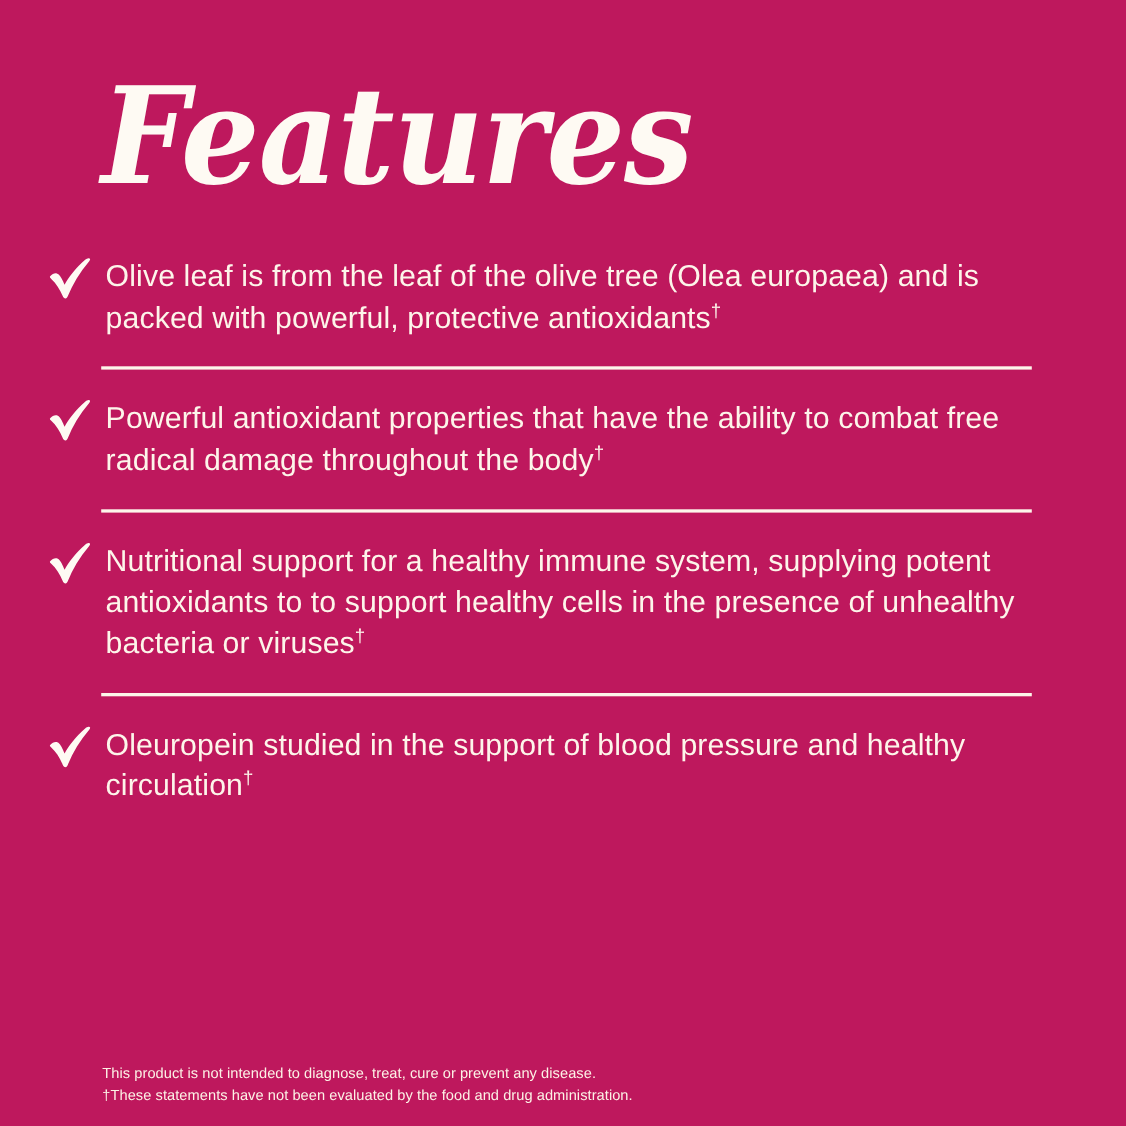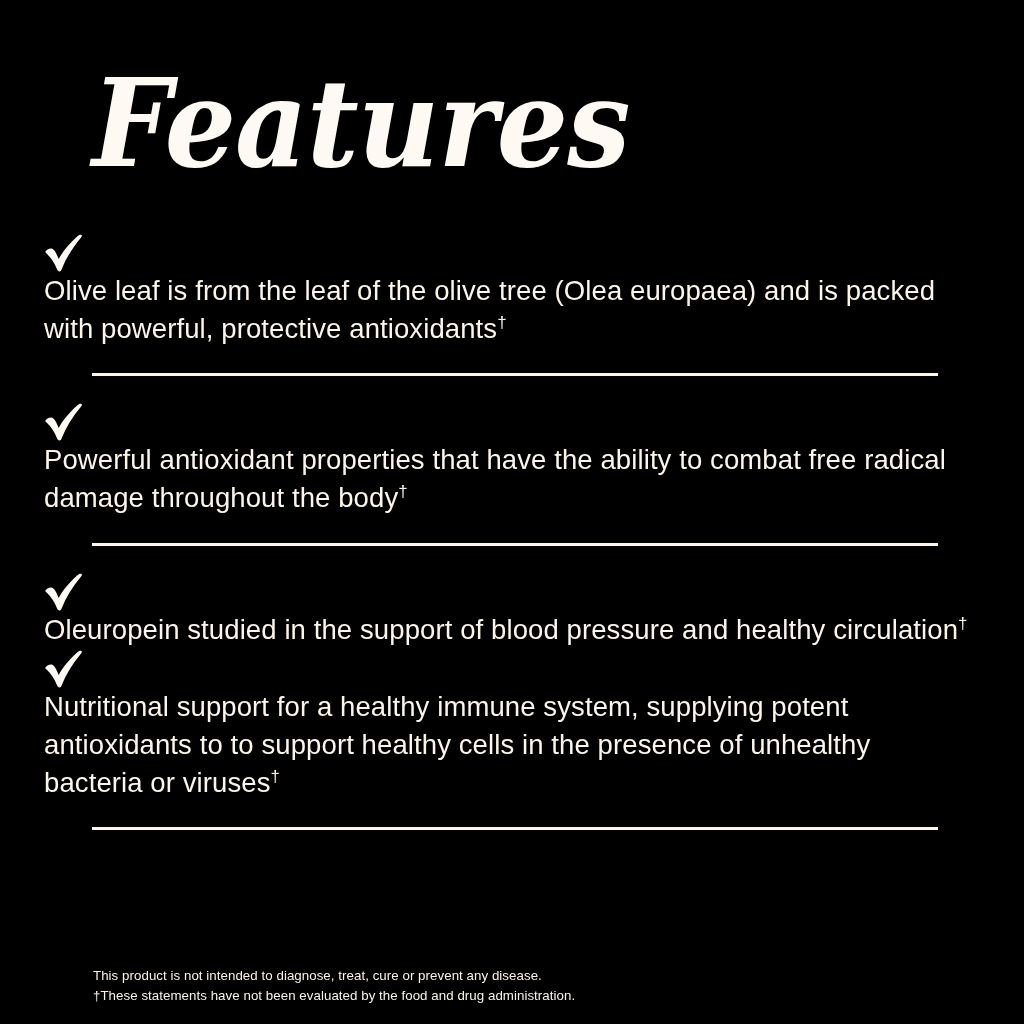--- a/index.html
+++ b/index.html
@@ -55,21 +55,20 @@
 
   .feature {
     position: relative;
     padding: 0 43px 0 0;
   }
 
   .feature-row {
     display: flex;
     align-items: flex-start;
     padding-left: 44px;
-    flex-direction: column;
   }
 
   .check-icon {
     flex: 0 0 auto;
     width: 52px;
     margin-top: 2px;
     color: #FEFAF3;
   }
 
   .check-icon svg {
@@ -111,21 +110,21 @@
     color: #FDF2E6;
     font-size: 13.3px;
     line-height: 1.52;
     letter-spacing: 0.05px;
     white-space: nowrap;
   }
 </style>
 </head>
 <body style="background: rgb(249, 86, 1);">
 
-<div class="page" style="background: #000000; padding-left: 44px;">
+<div class="page" style="background: #be185d; padding-left: 44px;">
 
   <div class="title-wrap">
     <div class="title">Features</div>
   </div>
 
   <div class="features">
 
     <div class="feature">
       <div class="feature-row">
         <span class="check-icon">
@@ -154,36 +153,36 @@
       <div class="sp-b"></div>
     </div>
 
     <div class="feature">
       <div class="feature-row">
         <span class="check-icon">
           <svg viewBox="0 0 40 38" xmlns="http://www.w3.org/2000/svg" aria-hidden="true">
             <path fill="currentColor" d="M1.6 17.2 C3.4 15.3 5.6 14.1 7.6 14.6 C9.6 15.1 11.6 17.8 13.4 22.0 C13.9 23.1 14.3 24.0 14.7 24.9 C18.6 18.0 24.3 10.2 33.4 2.2 C34.7 1.1 36.2 0.3 37.4 0.9 C38.3 1.3 38.0 2.3 37.1 3.4 C28.5 13.7 21.9 24.3 17.6 35.4 C17.2 36.5 16.5 37.3 15.6 37.4 C14.5 37.5 13.6 36.6 13.0 35.2 C10.4 29.0 7.0 23.6 2.6 19.6 C1.5 18.6 1.0 17.8 1.6 17.2 Z"></path>
           </svg>
         </span>
-        <span class="feature-text"><span>Oleuropein studied in the support of blood pressure and healthy circulation</span><sup>†</sup></span>
+        <span class="feature-text"><span>Nutritional support for a healthy immune system, supplying potent antioxidants to to support healthy cells in the presence of unhealthy bacteria or viruses</span><sup>†</sup></span>
       </div>
+      <div class="sp-a"></div>
+      <div class="divider"></div>
+      <div class="sp-b"></div>
     </div>
 
     <div class="feature">
       <div class="feature-row">
         <span class="check-icon">
           <svg viewBox="0 0 40 38" xmlns="http://www.w3.org/2000/svg" aria-hidden="true">
             <path fill="currentColor" d="M1.6 17.2 C3.4 15.3 5.6 14.1 7.6 14.6 C9.6 15.1 11.6 17.8 13.4 22.0 C13.9 23.1 14.3 24.0 14.7 24.9 C18.6 18.0 24.3 10.2 33.4 2.2 C34.7 1.1 36.2 0.3 37.4 0.9 C38.3 1.3 38.0 2.3 37.1 3.4 C28.5 13.7 21.9 24.3 17.6 35.4 C17.2 36.5 16.5 37.3 15.6 37.4 C14.5 37.5 13.6 36.6 13.0 35.2 C10.4 29.0 7.0 23.6 2.6 19.6 C1.5 18.6 1.0 17.8 1.6 17.2 Z"></path>
           </svg>
         </span>
-        <span class="feature-text"><span>Nutritional support for a healthy immune system, supplying potent antioxidants to to support healthy cells in the presence of unhealthy bacteria or viruses</span><sup>†</sup></span>
+        <span class="feature-text"><span>Oleuropein studied in the support of blood pressure and healthy circulation</span><sup>†</sup></span>
       </div>
-      <div class="sp-a"></div>
-      <div class="divider"></div>
-      <div class="sp-b"></div>
     </div>
 
   </div>
 
   <div class="disclaimer">
     <div>This product is not intended to diagnose, treat, cure or prevent any disease.</div>
     <div>†These statements have not been evaluated by the food and drug administration.</div>
   </div>
 
 </div>

